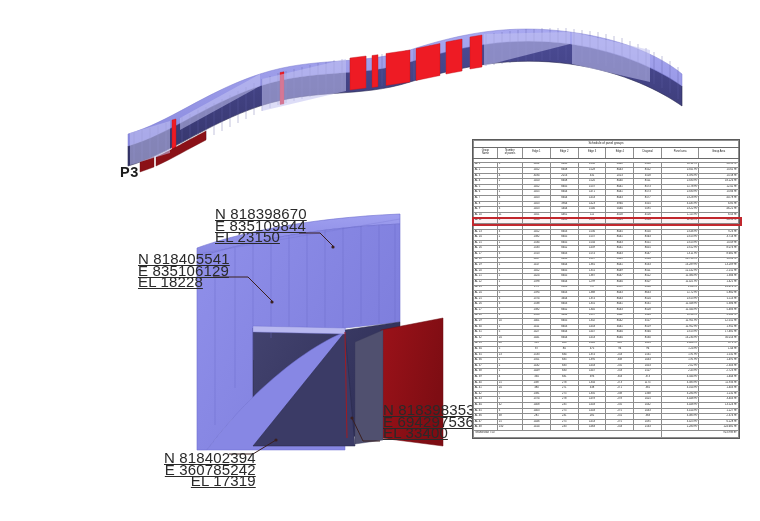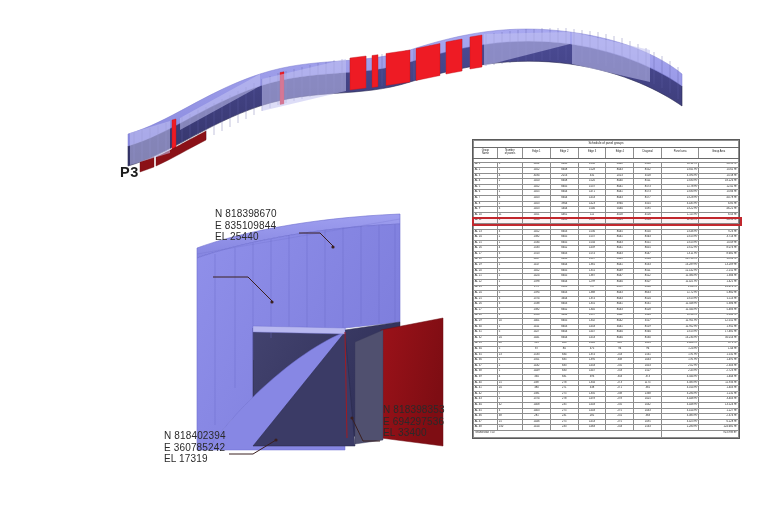--- a/index.html
+++ b/index.html
@@ -19,25 +19,26 @@
     width: 760px;
     height: 521px;
     background: #ffffff;
   }
 
   
   .abs { position: absolute; }
   .annot {
     position: absolute;
     font-family: "Liberation Sans", sans-serif;
-    font-size: 10px;
+    font-size: 15px;
     line-height: 11.5px;
     color: #2a2a2a;
     letter-spacing: 0.15px;
     white-space: nowrap;
+    text-decoration: underline;
   }
   .annot div { white-space: nowrap; }
 
   
   #p3-label {
     position: absolute;
     left: 120px;
     top: 122px;
     font-size: 14.5px;
     font-weight: bold;
@@ -317,25 +318,30 @@
     <polyline points="229,454 253,454 276,440" fill="none" stroke="#3b2020" stroke-width="1"></polyline>
     <circle cx="276" cy="440" r="1.6" fill="#3b2020"></circle>
 
     <polyline points="380,441 363,441 352,418" fill="none" stroke="#3b2020" stroke-width="1"></polyline>
     <circle cx="352" cy="418" r="1.6" fill="#3b2020"></circle>
   </svg>
 
   <div class="annot" style="left:215px; top:208px;">
     <div>N 818398670</div>
     <div>E 835109844</div>
-    <div>EL 25440</div>
+    <div>EL 23150</div>
   </div>
 
-
-  <div class="annot" style="left:164px; top:430px;">
+  <div class="annot" style="left:138px; top:253px;">
+    <div>N 818405541</div>
+    <div>E 835106129</div>
+    <div>EL 18228</div>
+  </div>
+
+  <div class="annot" style="left:164px; top:452px;text-align:right;">
     <div>N 818402394</div>
     <div>E 360785242</div>
     <div>EL 17319</div>
   </div>
 
   <div class="annot" style="left:383px; top:404px;">
     <div>N 818398353</div>
     <div>E 694297536</div>
     <div>EL 33400</div>
   </div>

